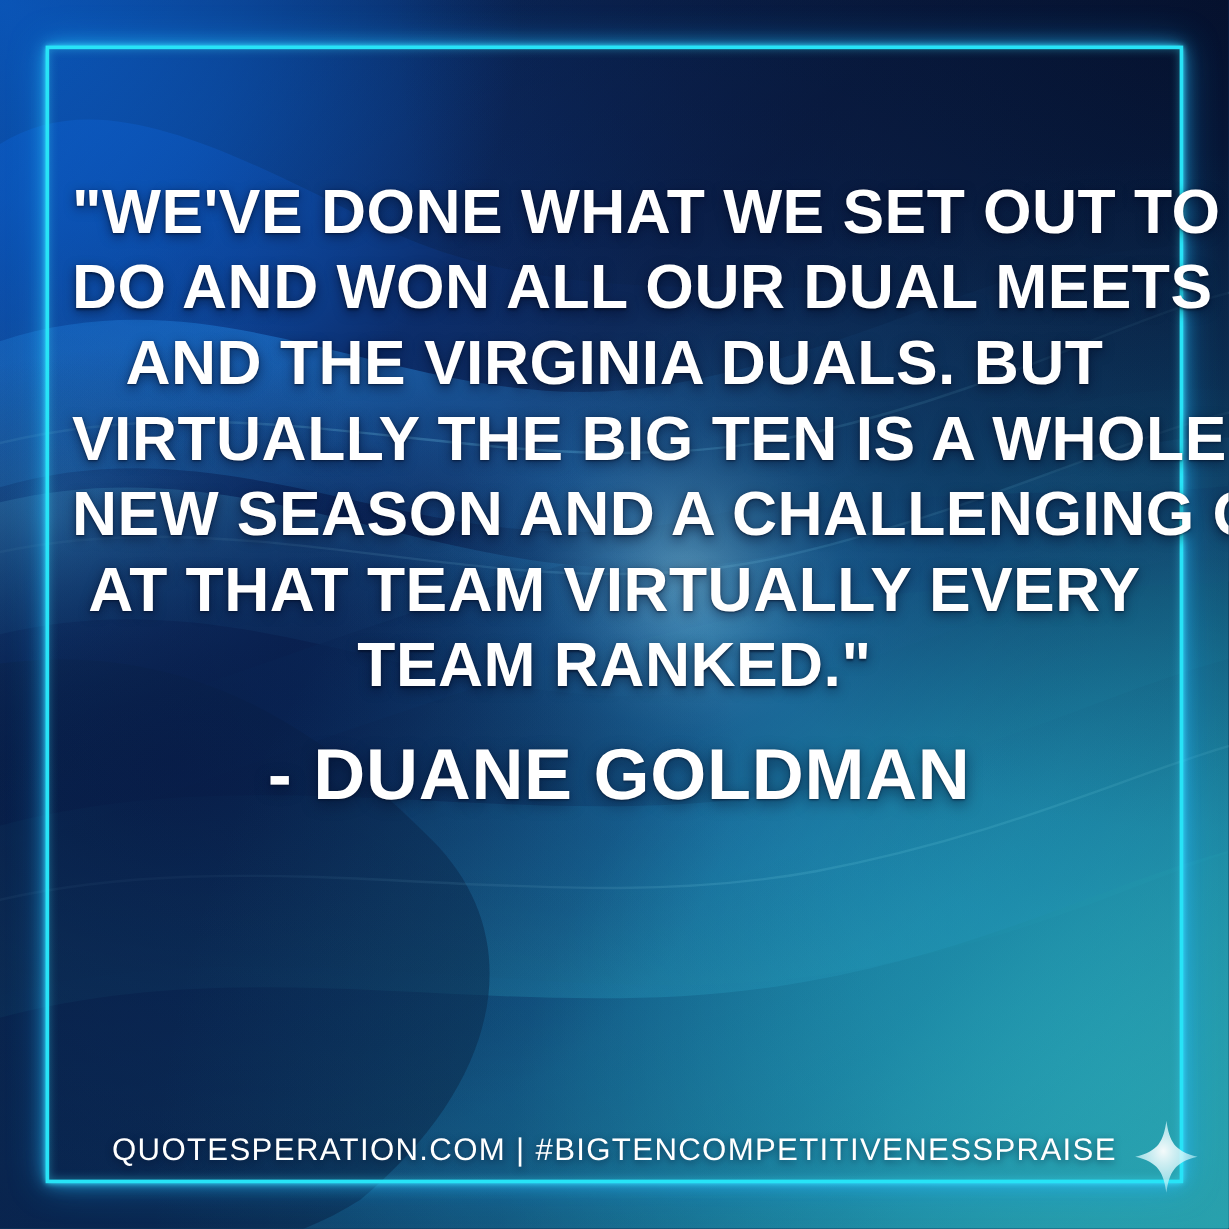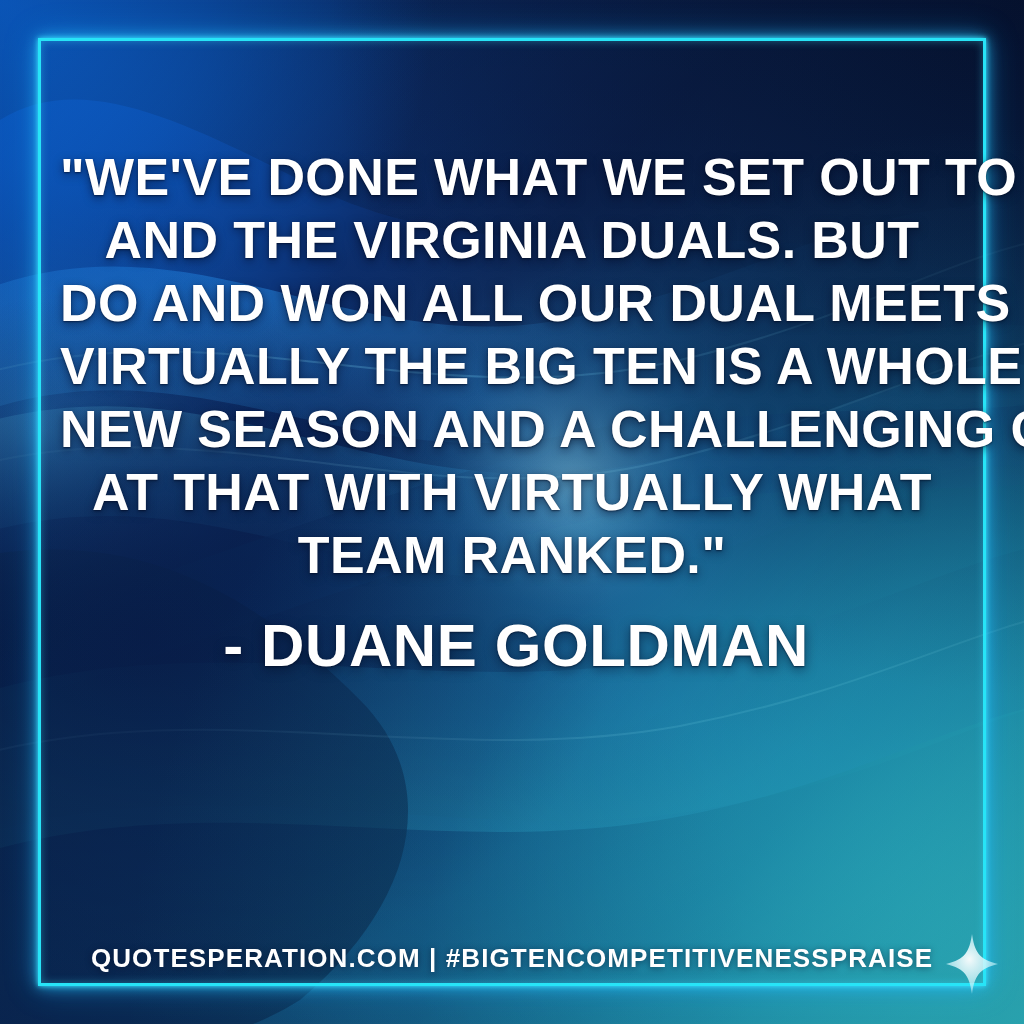--- a/index.html
+++ b/index.html
@@ -127,21 +127,21 @@
     top: 938px;
     width: 904px;
     height: 40px;
     display: flex;
     align-items: center;
     justify-content: center;
   }
   #footer-text {
     color: #ffffff;
     font-size: 26px;
-    font-weight: 700;
+    font-weight: 400;
     letter-spacing: 1.1px;
     white-space: nowrap;
     text-shadow: 0 1px 6px rgba(0,12,36,0.55);
   }
 
   #sparkle {
     position: absolute;
     left: 944px;
     top: 932px;
     width: 56px;
@@ -235,25 +235,25 @@
   <div class="bg-overlay tint-bl"></div>
   <div class="bg-overlay tint-br"></div>
   <div class="bg-overlay vignette"></div>
 
   <div id="frame"></div>
 
   <div id="content">
 
     <div id="quote">
       <span class="qline">"WE'VE DONE WHAT WE SET OUT TO</span>
+      <span class="qline">DO AND WON ALL OUR DUAL MEETS</span>
       <span class="qline">AND THE VIRGINIA DUALS. BUT</span>
-      <span class="qline">DO AND WON ALL OUR DUAL MEETS</span>
       <span class="qline">VIRTUALLY THE BIG TEN IS A WHOLE</span>
       <span class="qline">NEW SEASON AND A CHALLENGING ONE</span>
-      <span class="qline">AT THAT WITH VIRTUALLY WHAT</span>
+      <span class="qline">AT THAT TEAM VIRTUALLY EVERY</span>
       <span class="qline">TEAM RANKED."</span>
     </div>
 
     <div id="attribution">- DUANE GOLDMAN</div>
   </div>
 
   <div id="footer">
     <span id="footer-text">QUOTESPERATION.COM | #BIGTENCOMPETITIVENESSPRAISE</span>
   </div>
 

